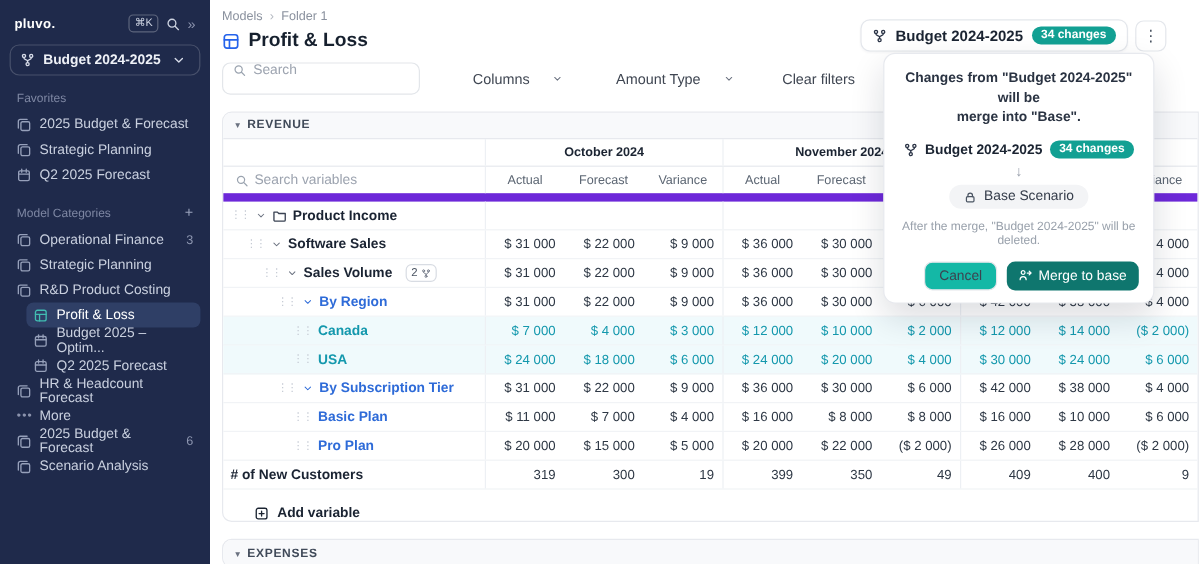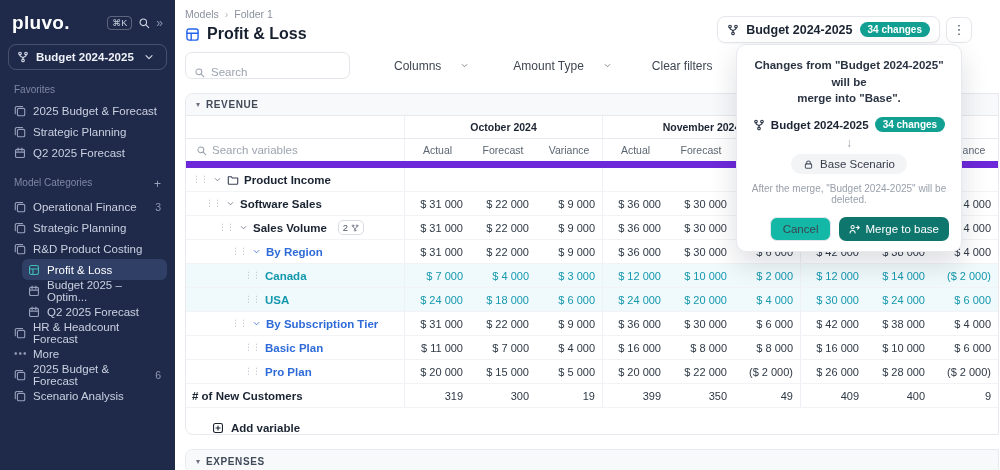--- a/index.html
+++ b/index.html
@@ -4,46 +4,46 @@
 <style>
   *{box-sizing:border-box;margin:0;padding:0}
   html,body{width:1000px;height:470px;overflow:hidden;font-family:"Liberation Sans","DejaVu Sans",sans-serif;background:#fff}
   .app{display:flex;width:1000px;height:470px}
   .icn{display:inline-flex;width:13px;height:13px;flex:none}
   .icn svg{width:100%;height:100%}
 
   
   .sidebar{width:175px;height:470px;background:#1F2A4B;color:#C9D0DF;padding:12px 8px;flex:none}
   .logo-row{display:flex;align-items:center;gap:6px;padding:0 4px}
-  .logo{font-size:19px;font-weight:700;color:#fff;letter-spacing:.3px;margin-right:auto}
+  .logo{font-size:11px;font-weight:700;color:#fff;letter-spacing:.3px;margin-right:auto}
   .kbd{font-size:9px;color:#CDD3E1;border:1px solid rgba(255,255,255,.28);border-radius:4px;padding:1px 4px}
   .sicon{width:12px;height:12px;color:#CDD3E1}
   .collapse{color:#8B93AD;font-size:12px}
   .scen-sel{margin-top:10px;display:flex;align-items:center;gap:7px;border:1px solid rgba(255,255,255,.18);border-radius:8px;padding:6px 8px;font-size:11.5px;font-weight:700;color:#EEF1F7;cursor:pointer}
   .scen-sel .icn{color:#D6DBE8;width:12px;height:12px}
   .chevi{width:9px;height:9px;color:#AAB2C8;margin-left:2px}
-  .sec-label{font-size:10px;color:#7E87A3;margin:14px 6px 5px;display:flex;align-items:flex-start}
+  .sec-label{font-size:10px;color:#7E87A3;margin:14px 6px 5px;display:flex;align-items:flex-end}
   .sec-label .plus{margin-left:auto;font-size:12px;color:#9AA3BD;cursor:pointer}
   .sitem{display:flex;align-items:center;gap:7px;padding:3px 6px;border-radius:6px;font-size:11.5px;color:#C9D0DF;height:21px;cursor:pointer}
   .sitem .icn{color:#96A0BA;width:12px;height:12px}
   .sitem .nbadge{margin-left:auto;font-size:10.5px;color:#8E97B1}
   .sitem.selected{background:#2F3F66;color:#fff}
   .sitem.selected .icn{color:#41BDB2}
   .children{margin-left:14px}
   .more-dots{font-size:10px;color:#8B93AD;letter-spacing:1px;width:12px}
 
   
   .main{flex:1;position:relative;padding:8px 0 0 10px;background:#fff}
   .breadcrumb{font-size:10.5px;color:#8A919E;display:flex;gap:6px;align-items:center;height:12px;margin-bottom:4px}
   .breadcrumb .bsep{color:#B5BAC2}
   .title-row{display:flex;align-items:center;gap:7px;height:20px;margin-bottom:8px}
   .ticon{width:15px;height:15px;color:#2563EB}
   .title-row h1{font-size:16px;font-weight:700;color:#16202E}
   .toolbar{display:flex;align-items:center;height:27px;margin-bottom:14px}
-  .search-box{width:165px;height:27px;border:1px solid #E3E6EA;border-radius:7px;display:flex;align-items:flex-end;gap:6px;padding:0 8px;cursor:text}
+  .search-box{width:165px;height:27px;border:1px solid #E3E6EA;border-radius:7px;display:flex;align-items:flex-start;gap:6px;padding:0 8px;cursor:text}
   .search-box .icn{width:11px;height:11px;color:#9AA3AF}
   .ph{font-size:11.5px;color:#9CA3AF}
   .tbtn{display:flex;align-items:center;gap:17px;font-size:12px;color:#3F4652;margin-left:44px;cursor:pointer}
   .tbtn .chevi{color:#6B7280}
   .tbtn.plain{margin-left:40px}
   .tbar-icn{width:13px;height:13px;color:#555D68;margin-left:26px;cursor:pointer}
   .tbar-icn + .tbar-icn{margin-left:16px}
 
   .header-right{position:absolute;top:16px;right:28px;display:flex;align-items:center;gap:6px}
   .scen-btn{display:flex;align-items:center;gap:7px;border:1px solid #E4E7EC;border-radius:8px;padding:5px 9px;background:#fff;cursor:pointer;box-shadow:0 1px 2px rgba(16,24,40,.04)}

